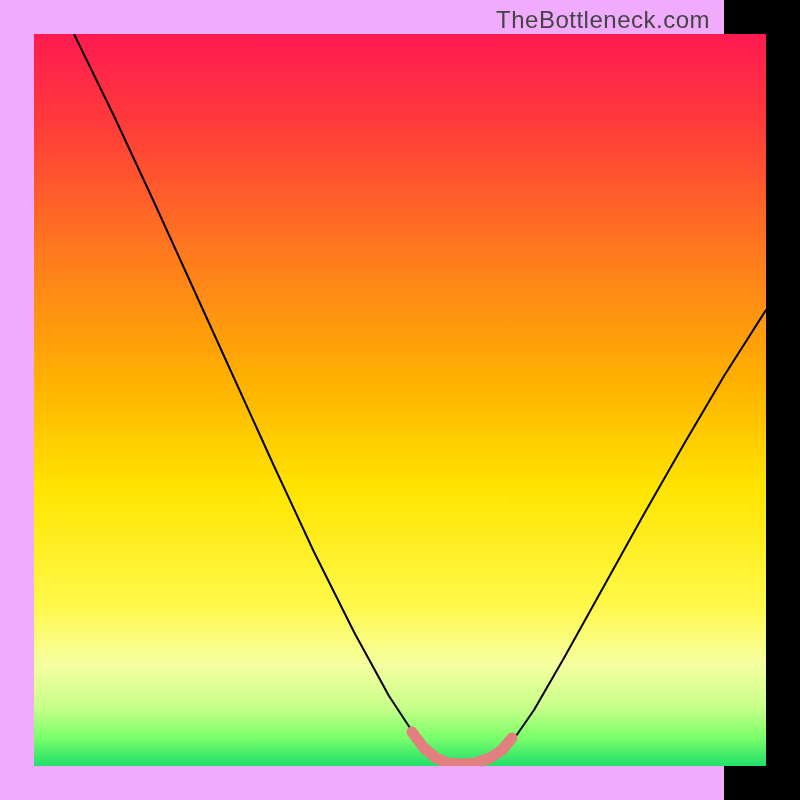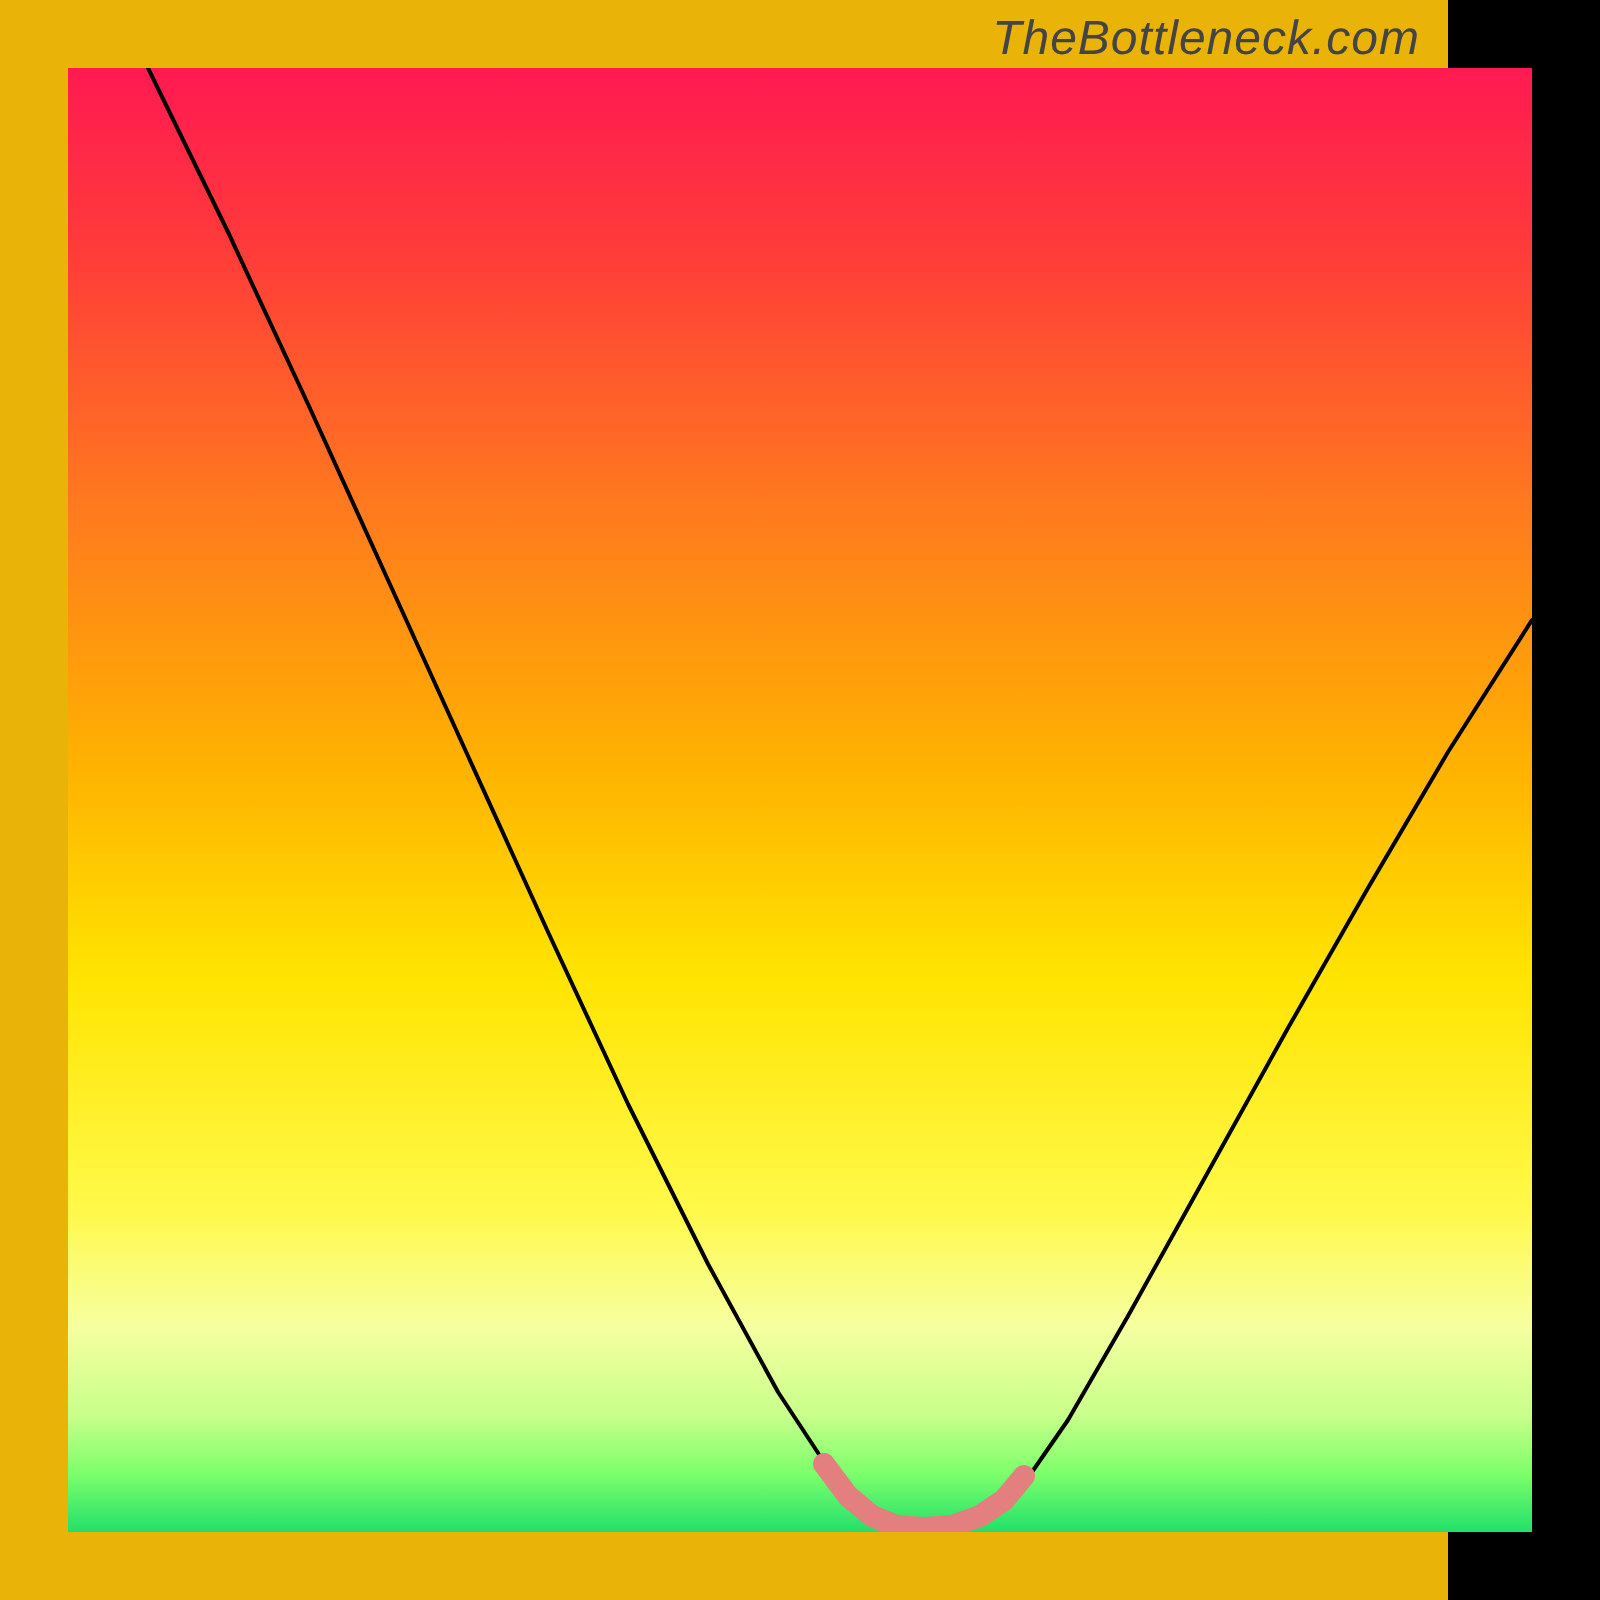--- a/index.html
+++ b/index.html
@@ -8,22 +8,21 @@
     width: 800px;
     height: 800px;
     background: #000;
     font-family: Arial, Helvetica, sans-serif;
     overflow: hidden;
   }
   .stage {
     position: relative;
     width: 724px;
     height: 800px;
-    background: #eab308;
-    font-style: italic;
+    background: #f0abfc;
   }
   .plot-area {
     position: absolute;
     left: 34px;
     top: 34px;
     width: 732px;
     height: 732px;
     overflow: hidden;
   }
   .watermark {

